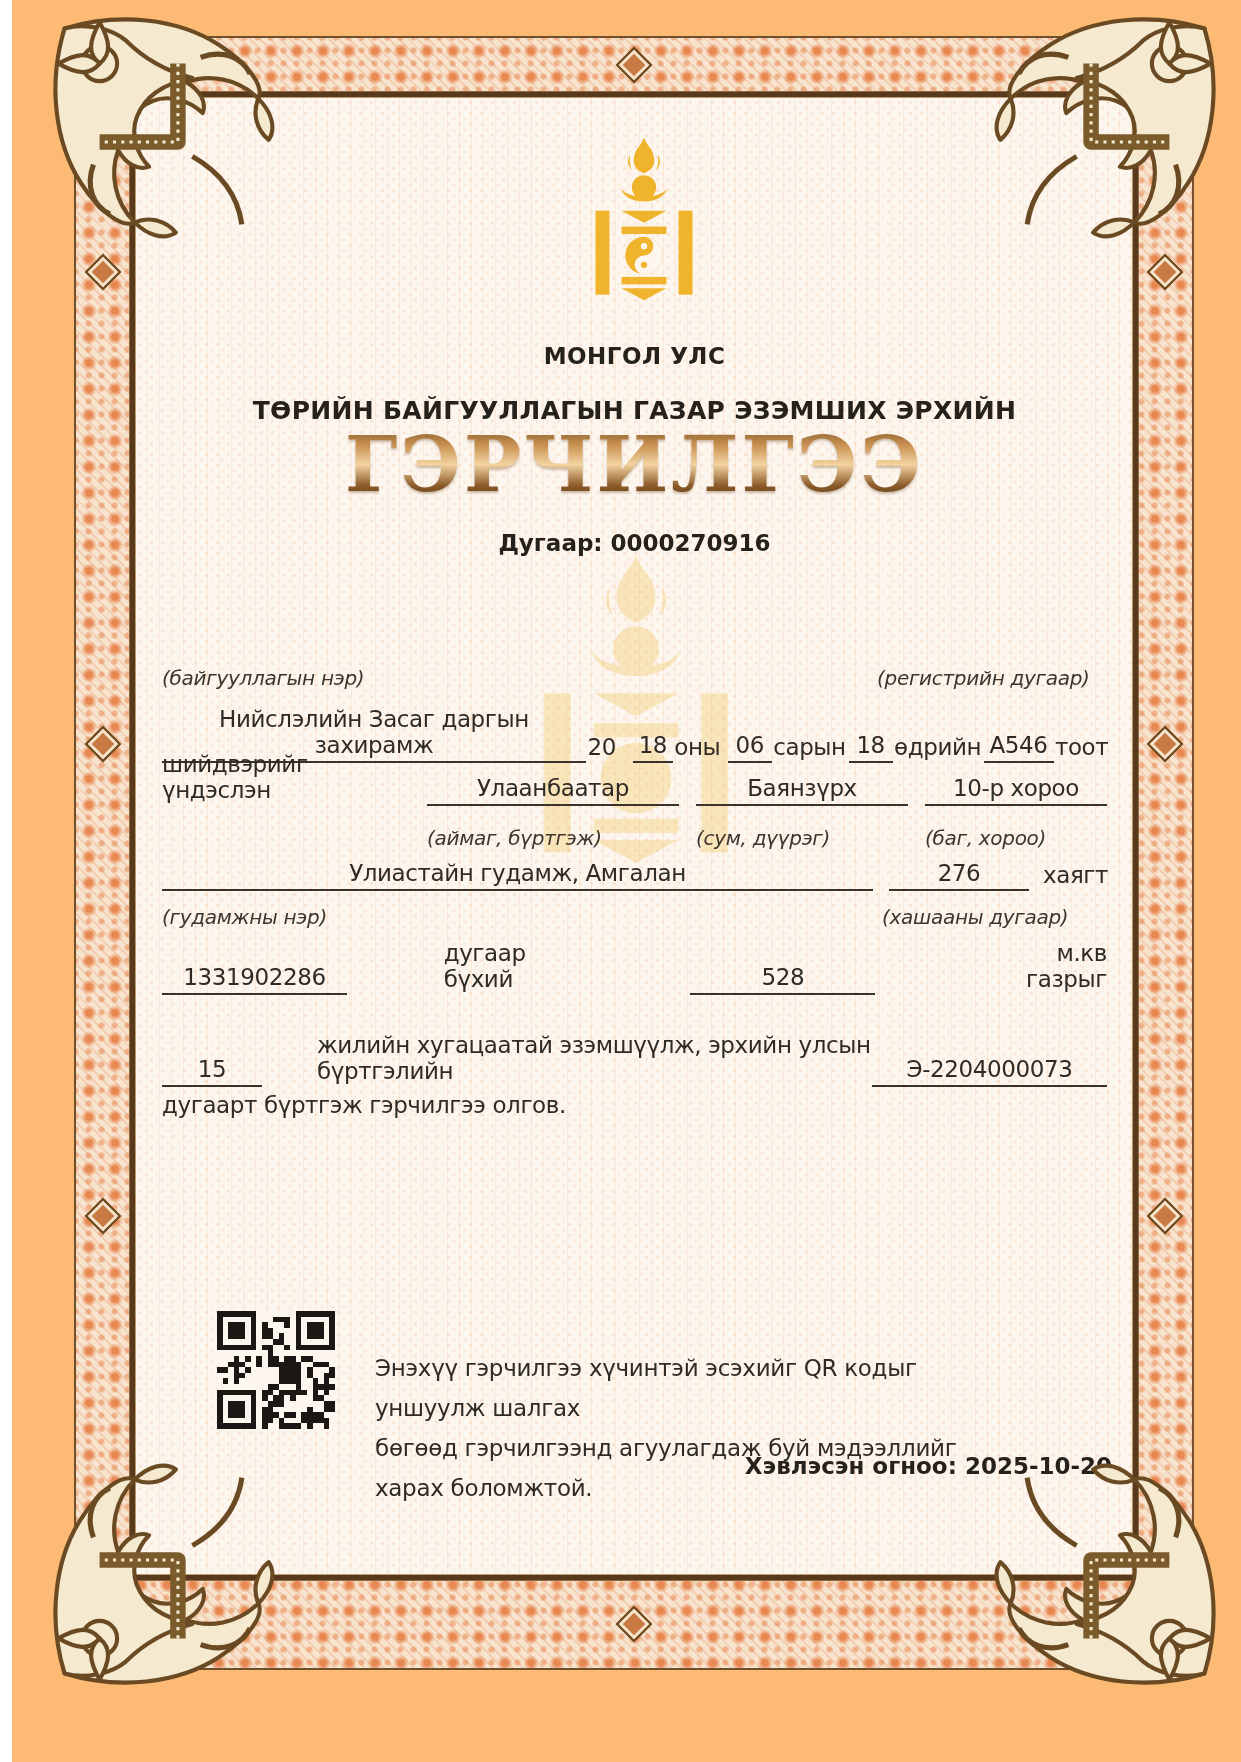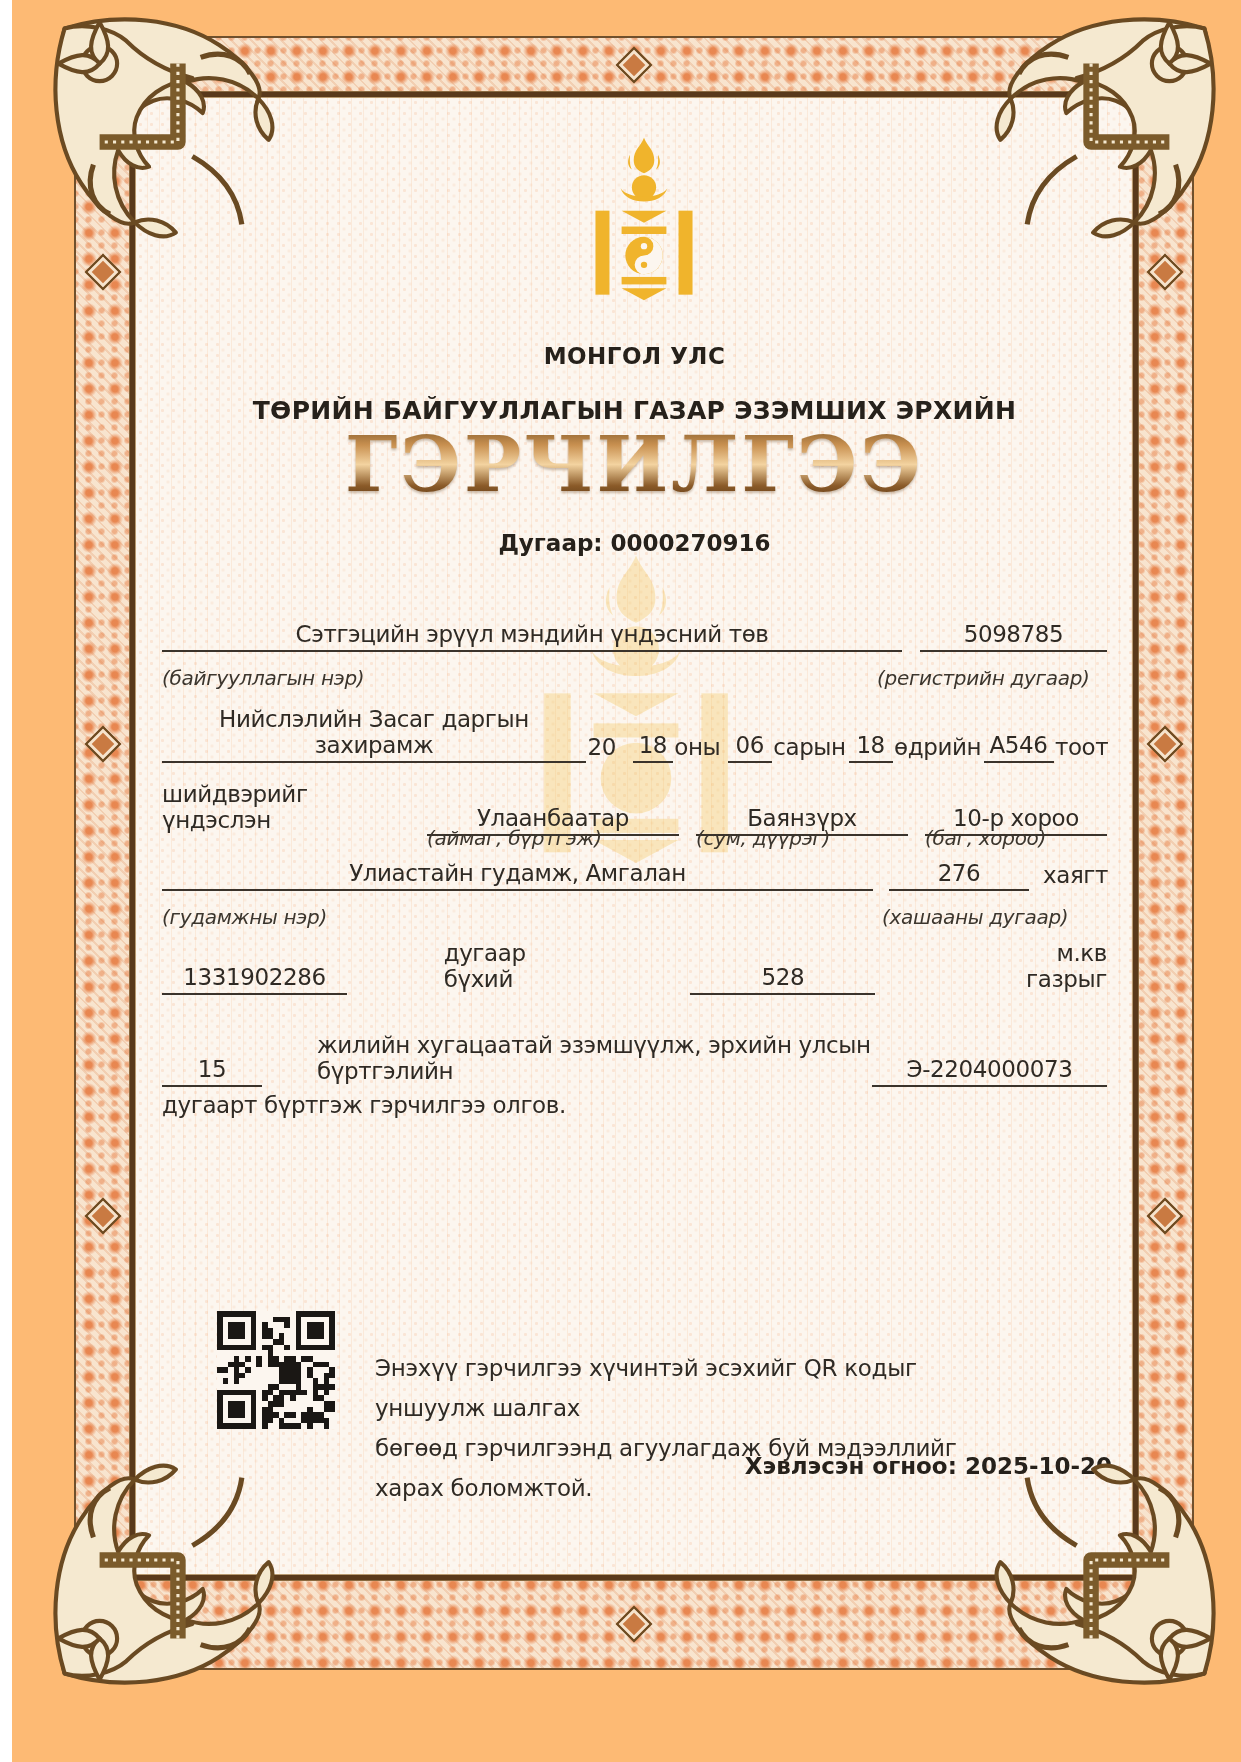--- a/index.html
+++ b/index.html
@@ -144,43 +144,39 @@
     <svg viewBox="0 0 120 180" fill="#F3C14A">
         <use href="#soyombo"></use>
       </svg>
   </div>
 
   <div class="h-center country">МОНГОЛ УЛС</div>
   <div class="h-center big-title">ГЭРЧИЛГЭЭ</div>
   <div class="h-center subtitle">ТӨРИЙН БАЙГУУЛЛАГЫН ГАЗАР ЭЗЭМШИХ ЭРХИЙН</div>
   <div class="h-center doc-number">Дугаар: 0000270916</div>
 
-  <div class="row" style="top:621px;">
-    <span class="u grow" style="margin-right:18px;">Сэтгэцийн эрүүл мэндийн үндэсний төв</span>
-    <span class="u" style="width:187px;">5098785</span>
-  </div>
   <div class="lblrow" style="top:666px;">
     <span class="cell grow">(байгууллагын нэр)</span>
     <span class="cell" style="width:230px;">(регистрийн дугаар)</span>
   </div>
 
   <div class="row" style="top:706px;">
     <span class="u" style="width:424px;">Нийслэлийн Засаг даргын захирамж</span>
     <span class="cell" style="width:44px;">20</span>
     <span class="u" style="width:40px;">18</span>
     <span class="cell" style="width:52px;">оны</span>
     <span class="u" style="width:44px;">06</span>
     <span class="cell" style="width:74px;">сарын</span>
     <span class="u" style="width:44px;">18</span>
     <span class="cell" style="width:88px;">өдрийн</span>
     <span class="u" style="width:70px;">А546</span>
     <span class="cell cr" style="width:52px;">тоот</span>
   </div>
 
-  <div class="row" style="top:781px;">
+  <div class="row" style="top:751px;">
     <span class="cell cl" style="width:248px;">шийдвэрийг үндэслэн</span>
     <span class="u" style="width:252px;">Улаанбаатар</span>
     <span class="u" style="width:212px;">Баянзүрх</span>
     <span class="u" style="width:182px;">10-р хороо</span>
   </div>
   <div class="lblrow" style="top:826px;">
     <span style="width:248px;"></span>
     <span class="cell" style="width:252px;">(аймаг, бүртгэж)</span>
     <span class="cell" style="width:212px;">(сум, дүүрэг)</span>
     <span class="cell" style="width:182px;">(баг, хороо)</span>

